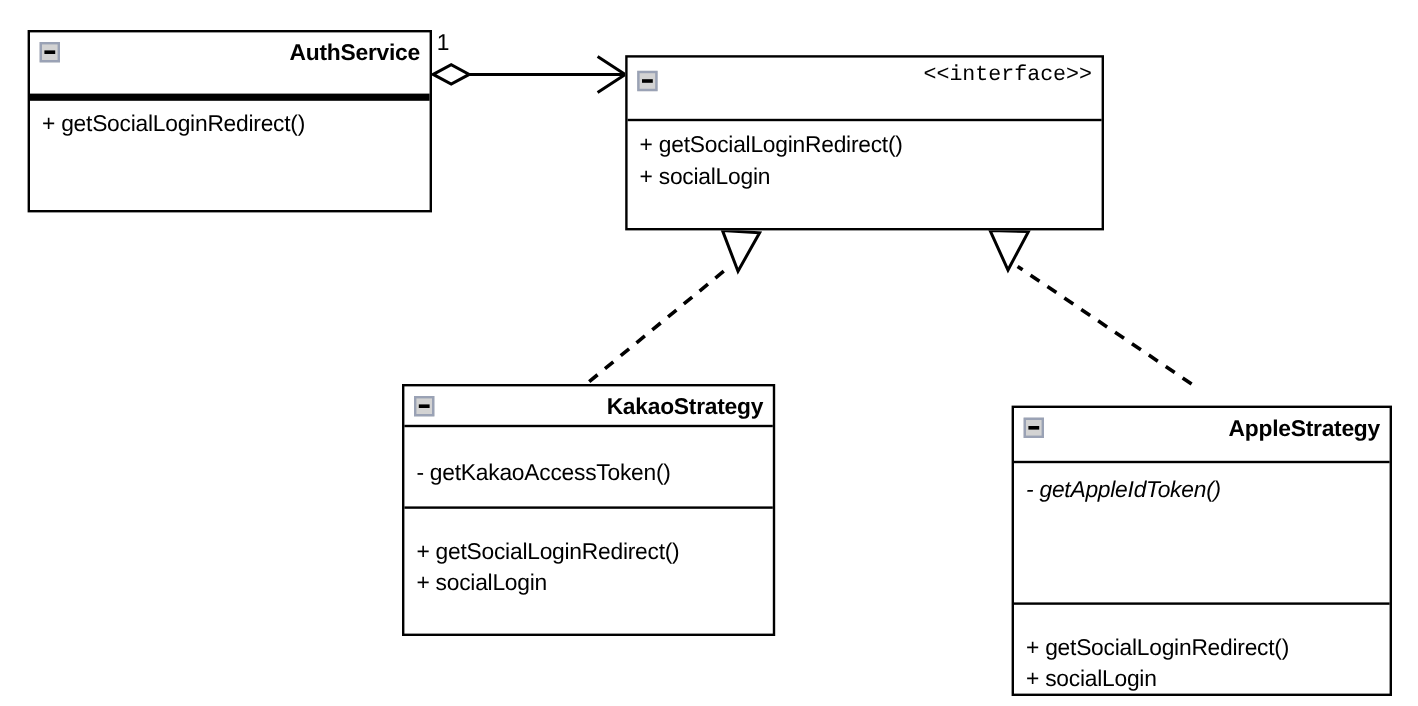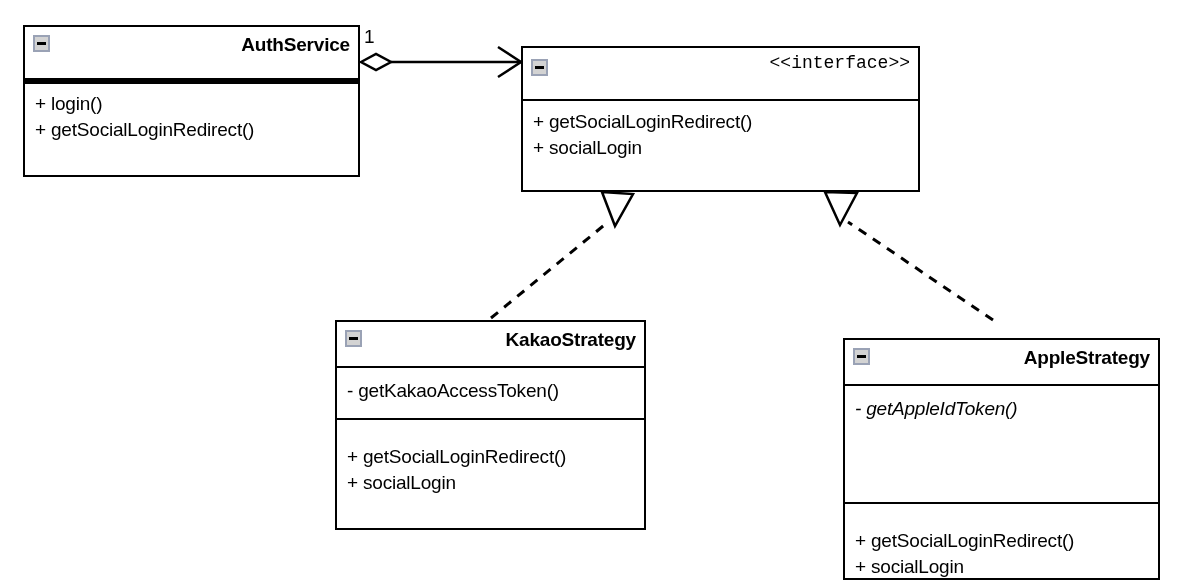--- a/index.html
+++ b/index.html
@@ -145,21 +145,20 @@
   <div class="uml-class" style="left:23px; top:25px; width:337px; height:152px;">
 
     <div class="uml-header sep-double" style="height:53px;">
       <span class="collapse-icon">
           <i></i>
         </span>
       <span class="class-title">AuthService</span>
     </div>
 
     <div class="uml-compartment" style="padding-top:11px;">
-      <div class="member">+ login()</div>
       <div class="member">+ getSocialLoginRedirect()</div>
     </div>
   </div>
 
   <div class="uml-class" style="left:521px; top:46px; width:399px; height:146px;">
 
     <div class="uml-header sep-single" style="height:53px; padding-top:3px;">
       <span class="collapse-icon" style="top:11px;">
           <i></i>
         </span>
@@ -167,43 +166,43 @@
     </div>
 
     <div class="uml-compartment" style="padding-top:8px;">
       <div class="member">+ getSocialLoginRedirect()</div>
       <div class="member">+ socialLogin</div>
     </div>
   </div>
 
   <div class="uml-class" style="left:335px; top:320px; width:311px; height:210px;">
 
+    <div class="uml-header sep-single" style="height:34px;">
+      <span class="collapse-icon">
+          <i></i>
+        </span>
+      <span class="class-title">KakaoStrategy</span>
+    </div>
+
+    <div class="uml-compartment bordered" style="height:52px; padding-top:10px;margin-top:16px;">
+      <div class="member">- getKakaoAccessToken()</div>
+    </div>
+
+    <div class="uml-compartment" style="padding-top:24px;">
+      <div class="member">+ getSocialLoginRedirect()</div>
+      <div class="member">+ socialLogin</div>
+    </div>
+  </div>
+
+  <div class="uml-class" style="left:843px; top:338px; width:317px; height:242px;">
+
     <div class="uml-header sep-single" style="height:46px;">
       <span class="collapse-icon">
           <i></i>
         </span>
-      <span class="class-title">KakaoStrategy</span>
-    </div>
-
-    <div class="uml-compartment bordered" style="height:52px; padding-top:10px;">
-      <div class="member">- getKakaoAccessToken()</div>
-    </div>
-
-    <div class="uml-compartment" style="padding-top:24px;">
-      <div class="member">+ getSocialLoginRedirect()</div>
-      <div class="member">+ socialLogin</div>
-    </div>
-  </div>
-
-  <div class="uml-class" style="left:843px; top:338px; width:317px; height:242px;">
-
-    <div class="uml-header sep-single" style="height:46px;">
-      <span class="collapse-icon">
-          <i></i>
-        </span>
       <span class="class-title">AppleStrategy</span>
     </div>
 
     <div class="uml-compartment bordered" style="height:118px; padding-top:10px;font-style:italic;">
       <div class="member">- getAppleIdToken()</div>
     </div>
 
     <div class="uml-compartment" style="padding-top:24px;">
       <div class="member">+ getSocialLoginRedirect()</div>
       <div class="member">+ socialLogin</div>

